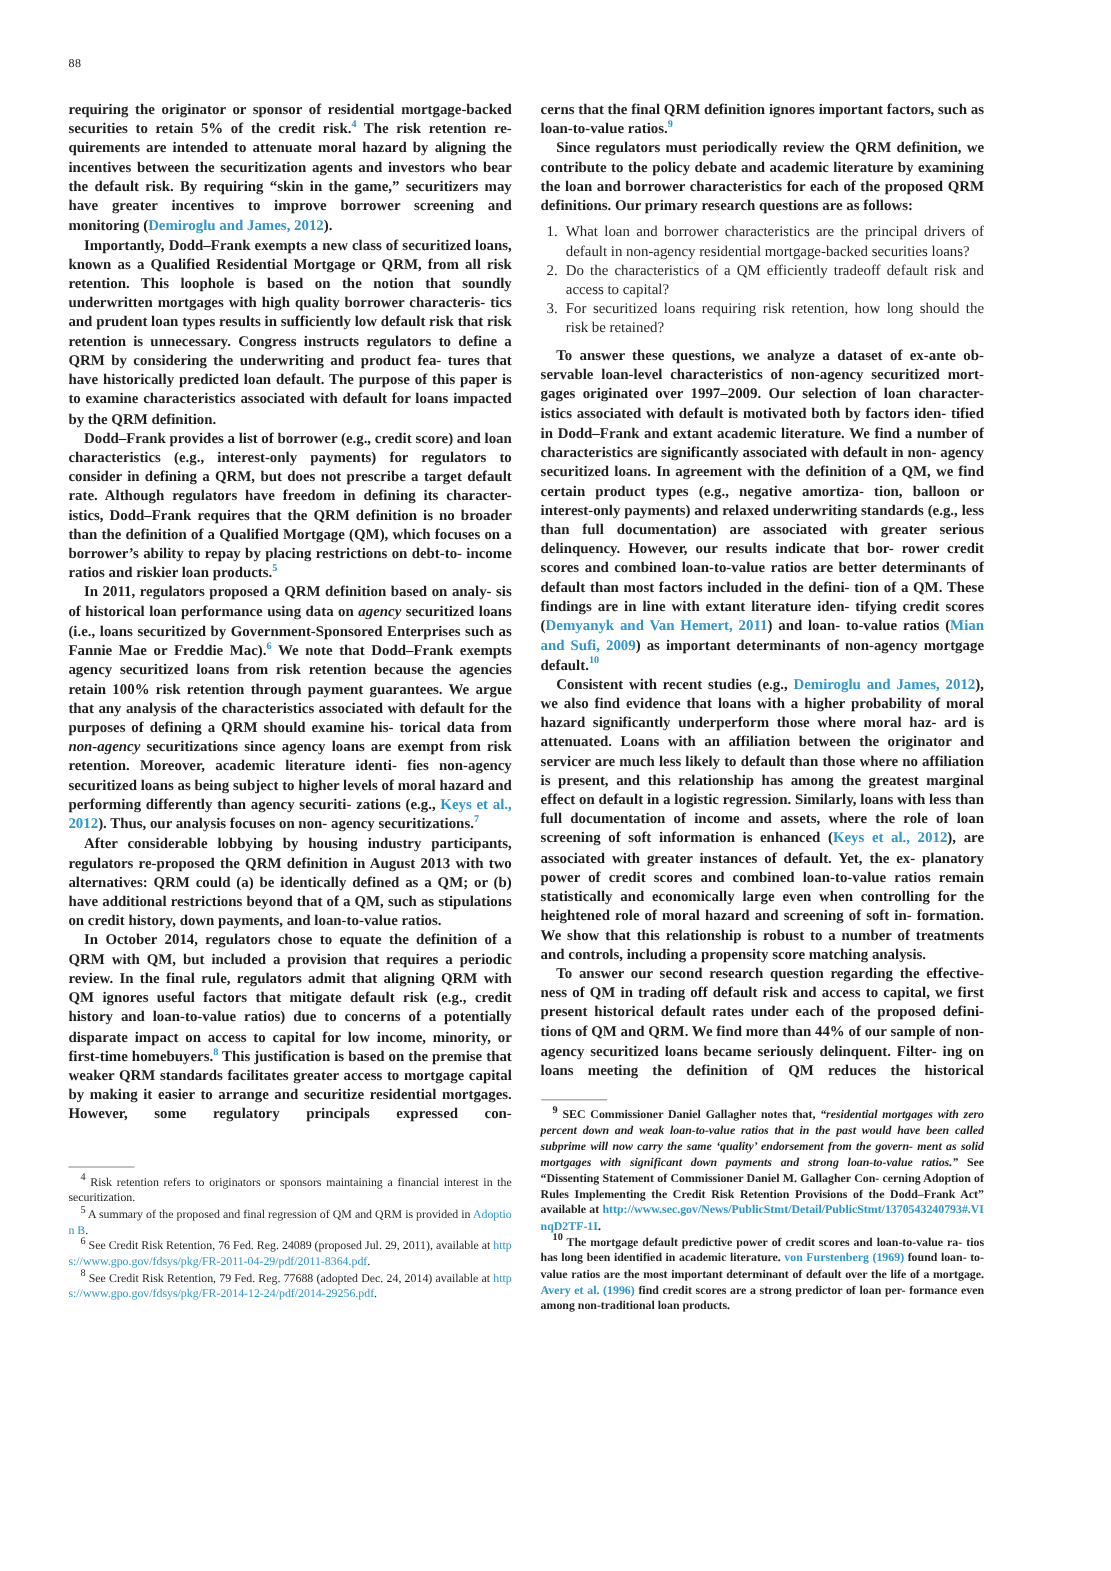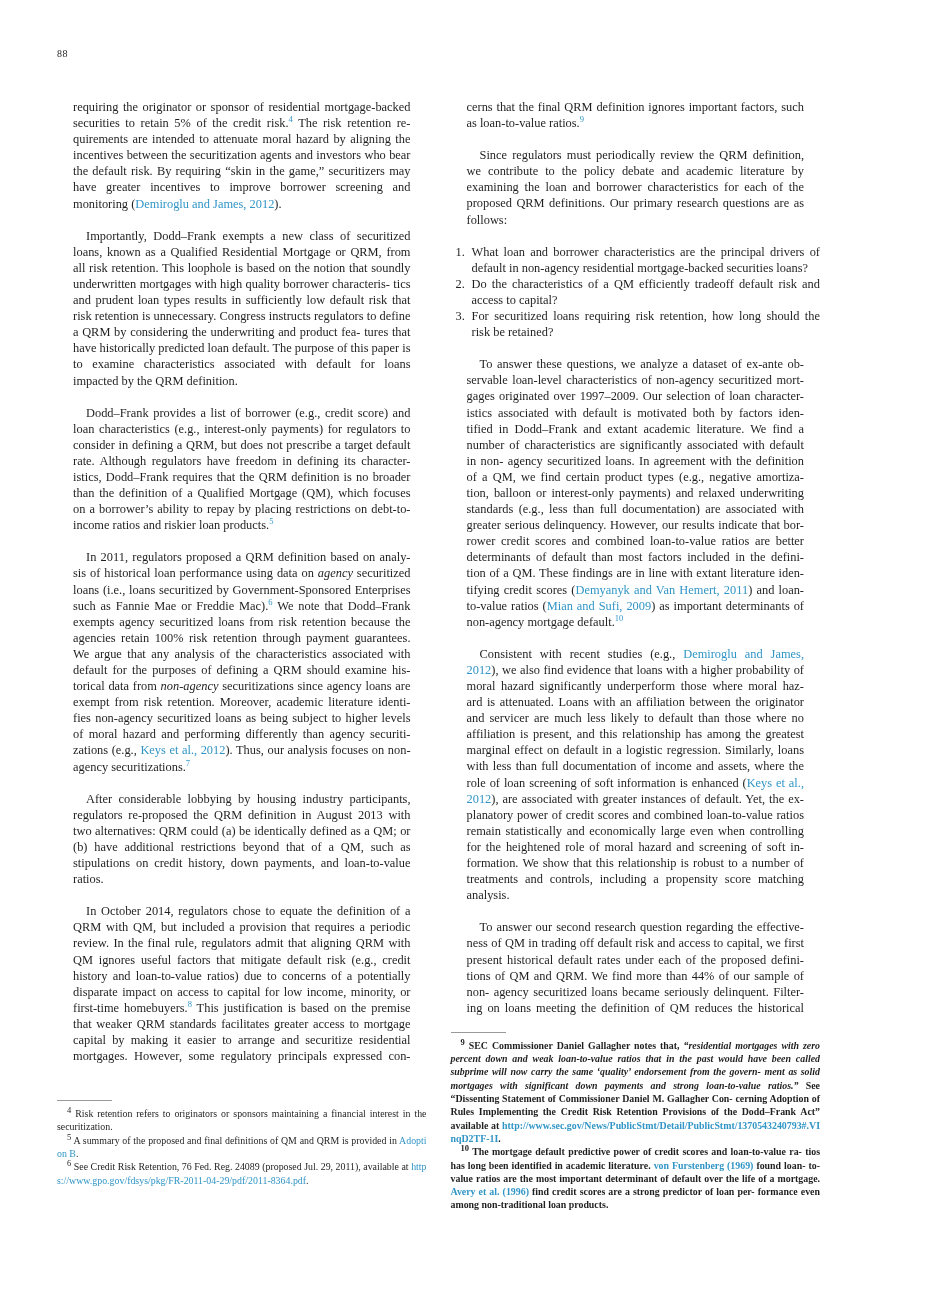--- a/index.html
+++ b/index.html
@@ -10,25 +10,26 @@
     box-sizing:border-box;
     padding:48px 36px 0 57px;
     font-family:"Liberation Serif", serif;
     color:#1f1f1f;
     overflow:hidden;
   }
   .pagenum { font-size:10px; letter-spacing:0.5px; margin-bottom:24px; }
   .cols { display:flex; gap:24px; }
   .col { width:405px; }
   p.body {
-    margin:16px;
+    margin:0;
     font-size:12.4px;
     line-height:16.1px;
     text-align:justify;
     text-indent:13px;
+    font-weight:bold;
   }
   p.body.noindent { text-indent:0; }
   p.body.cont { text-align-last:justify; }
   .lnk { color:#3195c6; }
   .it  { font-style:italic; }
   sup  { font-size:8.5px; line-height:0; vertical-align:super; }
   .qlist { list-style:none; margin:5px 0 7px 0; padding:0; }
   .qlist li {
     display:flex;
     font-size:12.4px;
@@ -61,22 +62,23 @@
       <p class="body noindent"><span>requiring the originator or sponsor of residential mortgage-backed securities to retain 5% of the credit risk.</span><sup class="lnk">4</sup><span> The risk retention re- quirements are intended to attenuate moral hazard by aligning the incentives between the securitization agents and investors who bear the default risk. By requiring “skin in the game,” securitizers may have greater incentives to improve borrower screening and monitoring (</span><span class="lnk">Demiroglu and James, 2012</span><span>).</span></p>
       <p class="body"><span>Importantly, Dodd–Frank exempts a new class of securitized loans, known as a Qualified Residential Mortgage or QRM, from all risk retention. This loophole is based on the notion that soundly underwritten mortgages with high quality borrower characteris- tics and prudent loan types results in sufficiently low default risk that risk retention is unnecessary. Congress instructs regulators to define a QRM by considering the underwriting and product fea- tures that have historically predicted loan default. The purpose of this paper is to examine characteristics associated with default for loans impacted by the QRM definition.</span></p>
       <p class="body"><span>Dodd–Frank provides a list of borrower (e.g., credit score) and loan characteristics (e.g., interest-only payments) for regulators to consider in defining a QRM, but does not prescribe a target default rate. Although regulators have freedom in defining its character- istics, Dodd–Frank requires that the QRM definition is no broader than the definition of a Qualified Mortgage (QM), which focuses on a borrower’s ability to repay by placing restrictions on debt-to- income ratios and riskier loan products.</span><sup class="lnk">5</sup></p>
       <p class="body"><span>In 2011, regulators proposed a QRM definition based on analy- sis of historical loan performance using data on </span><span class="it">agency</span><span> securitized loans (i.e., loans securitized by Government-Sponsored Enterprises such as Fannie Mae or Freddie Mac).</span><sup class="lnk">6</sup><span> We note that Dodd–Frank exempts agency securitized loans from risk retention because the agencies retain 100% risk retention through payment guarantees. We argue that any analysis of the characteristics associated with default for the purposes of defining a QRM should examine his- torical data from </span><span class="it">non-agency</span><span> securitizations since agency loans are exempt from risk retention. Moreover, academic literature identi- fies non-agency securitized loans as being subject to higher levels of moral hazard and performing differently than agency securiti- zations (e.g., </span><span class="lnk">Keys et al., 2012</span><span>). Thus, our analysis focuses on non- agency securitizations.</span><sup class="lnk">7</sup></p>
       <p class="body"><span>After considerable lobbying by housing industry participants, regulators re-proposed the QRM definition in August 2013 with two alternatives: QRM could (a) be identically defined as a QM; or (b) have additional restrictions beyond that of a QM, such as stipulations on credit history, down payments, and loan-to-value ratios.</span></p>
       <p class="body cont"><span>In October 2014, regulators chose to equate the definition of a QRM with QM, but included a provision that requires a periodic review. In the final rule, regulators admit that aligning QRM with QM ignores useful factors that mitigate default risk (e.g., credit history and loan-to-value ratios) due to concerns of a potentially disparate impact on access to capital for low income, minority, or first-time homebuyers.</span><sup class="lnk">8</sup><span> This justification is based on the premise that weaker QRM standards facilitates greater access to mortgage capital by making it easier to arrange and securitize residential mortgages. However, some regulatory principals expressed con-</span></p>
 
       <div class="fnblock left">
         <div class="fnrule"></div>
         <p class="fn"><sup>4</sup><span> Risk retention refers to originators or sponsors maintaining a financial interest in the securitization.</span></p>
-        <p class="fn"><sup>5</sup><span> A summary of the proposed and final definitions of QM and QRM is provided in </span><span class="lnk">Adoption B</span><span>.</span></p>
+        <p class="fn"><sup>5</sup><span> A summary of the proposed and final regression of QM and QRM is provided in </span><span class="lnk">Adoption B</span><span>.</span></p>
         <p class="fn"><sup>6</sup><span> See Credit Risk Retention, 76 Fed. Reg. 24089 (proposed Jul. 29, 2011), available at </span><span class="lnk">https://www.gpo.gov/fdsys/pkg/FR-2011-04-29/pdf/2011-8364.pdf</span><span>.</span></p>
+        <p class="fn"><sup>8</sup><span> See Credit Risk Retention, 79 Fed. Reg. 77688 (adopted Dec. 24, 2014) available at </span><span class="lnk">https://www.gpo.gov/fdsys/pkg/FR-2014-12-24/pdf/2014-29256.pdf</span><span>.</span></p>
       </div>
     </div>
 
     <div class="col">
       <p class="body noindent"><span>cerns that the final QRM definition ignores important factors, such as loan-to-value ratios.</span><sup class="lnk">9</sup></p>
       <p class="body"><span>Since regulators must periodically review the QRM definition, we contribute to the policy debate and academic literature by examining the loan and borrower characteristics for each of the proposed QRM definitions. Our primary research questions are as follows:</span></p>
 
       <ol class="qlist">
         <li>
           <span class="num">1.</span>

